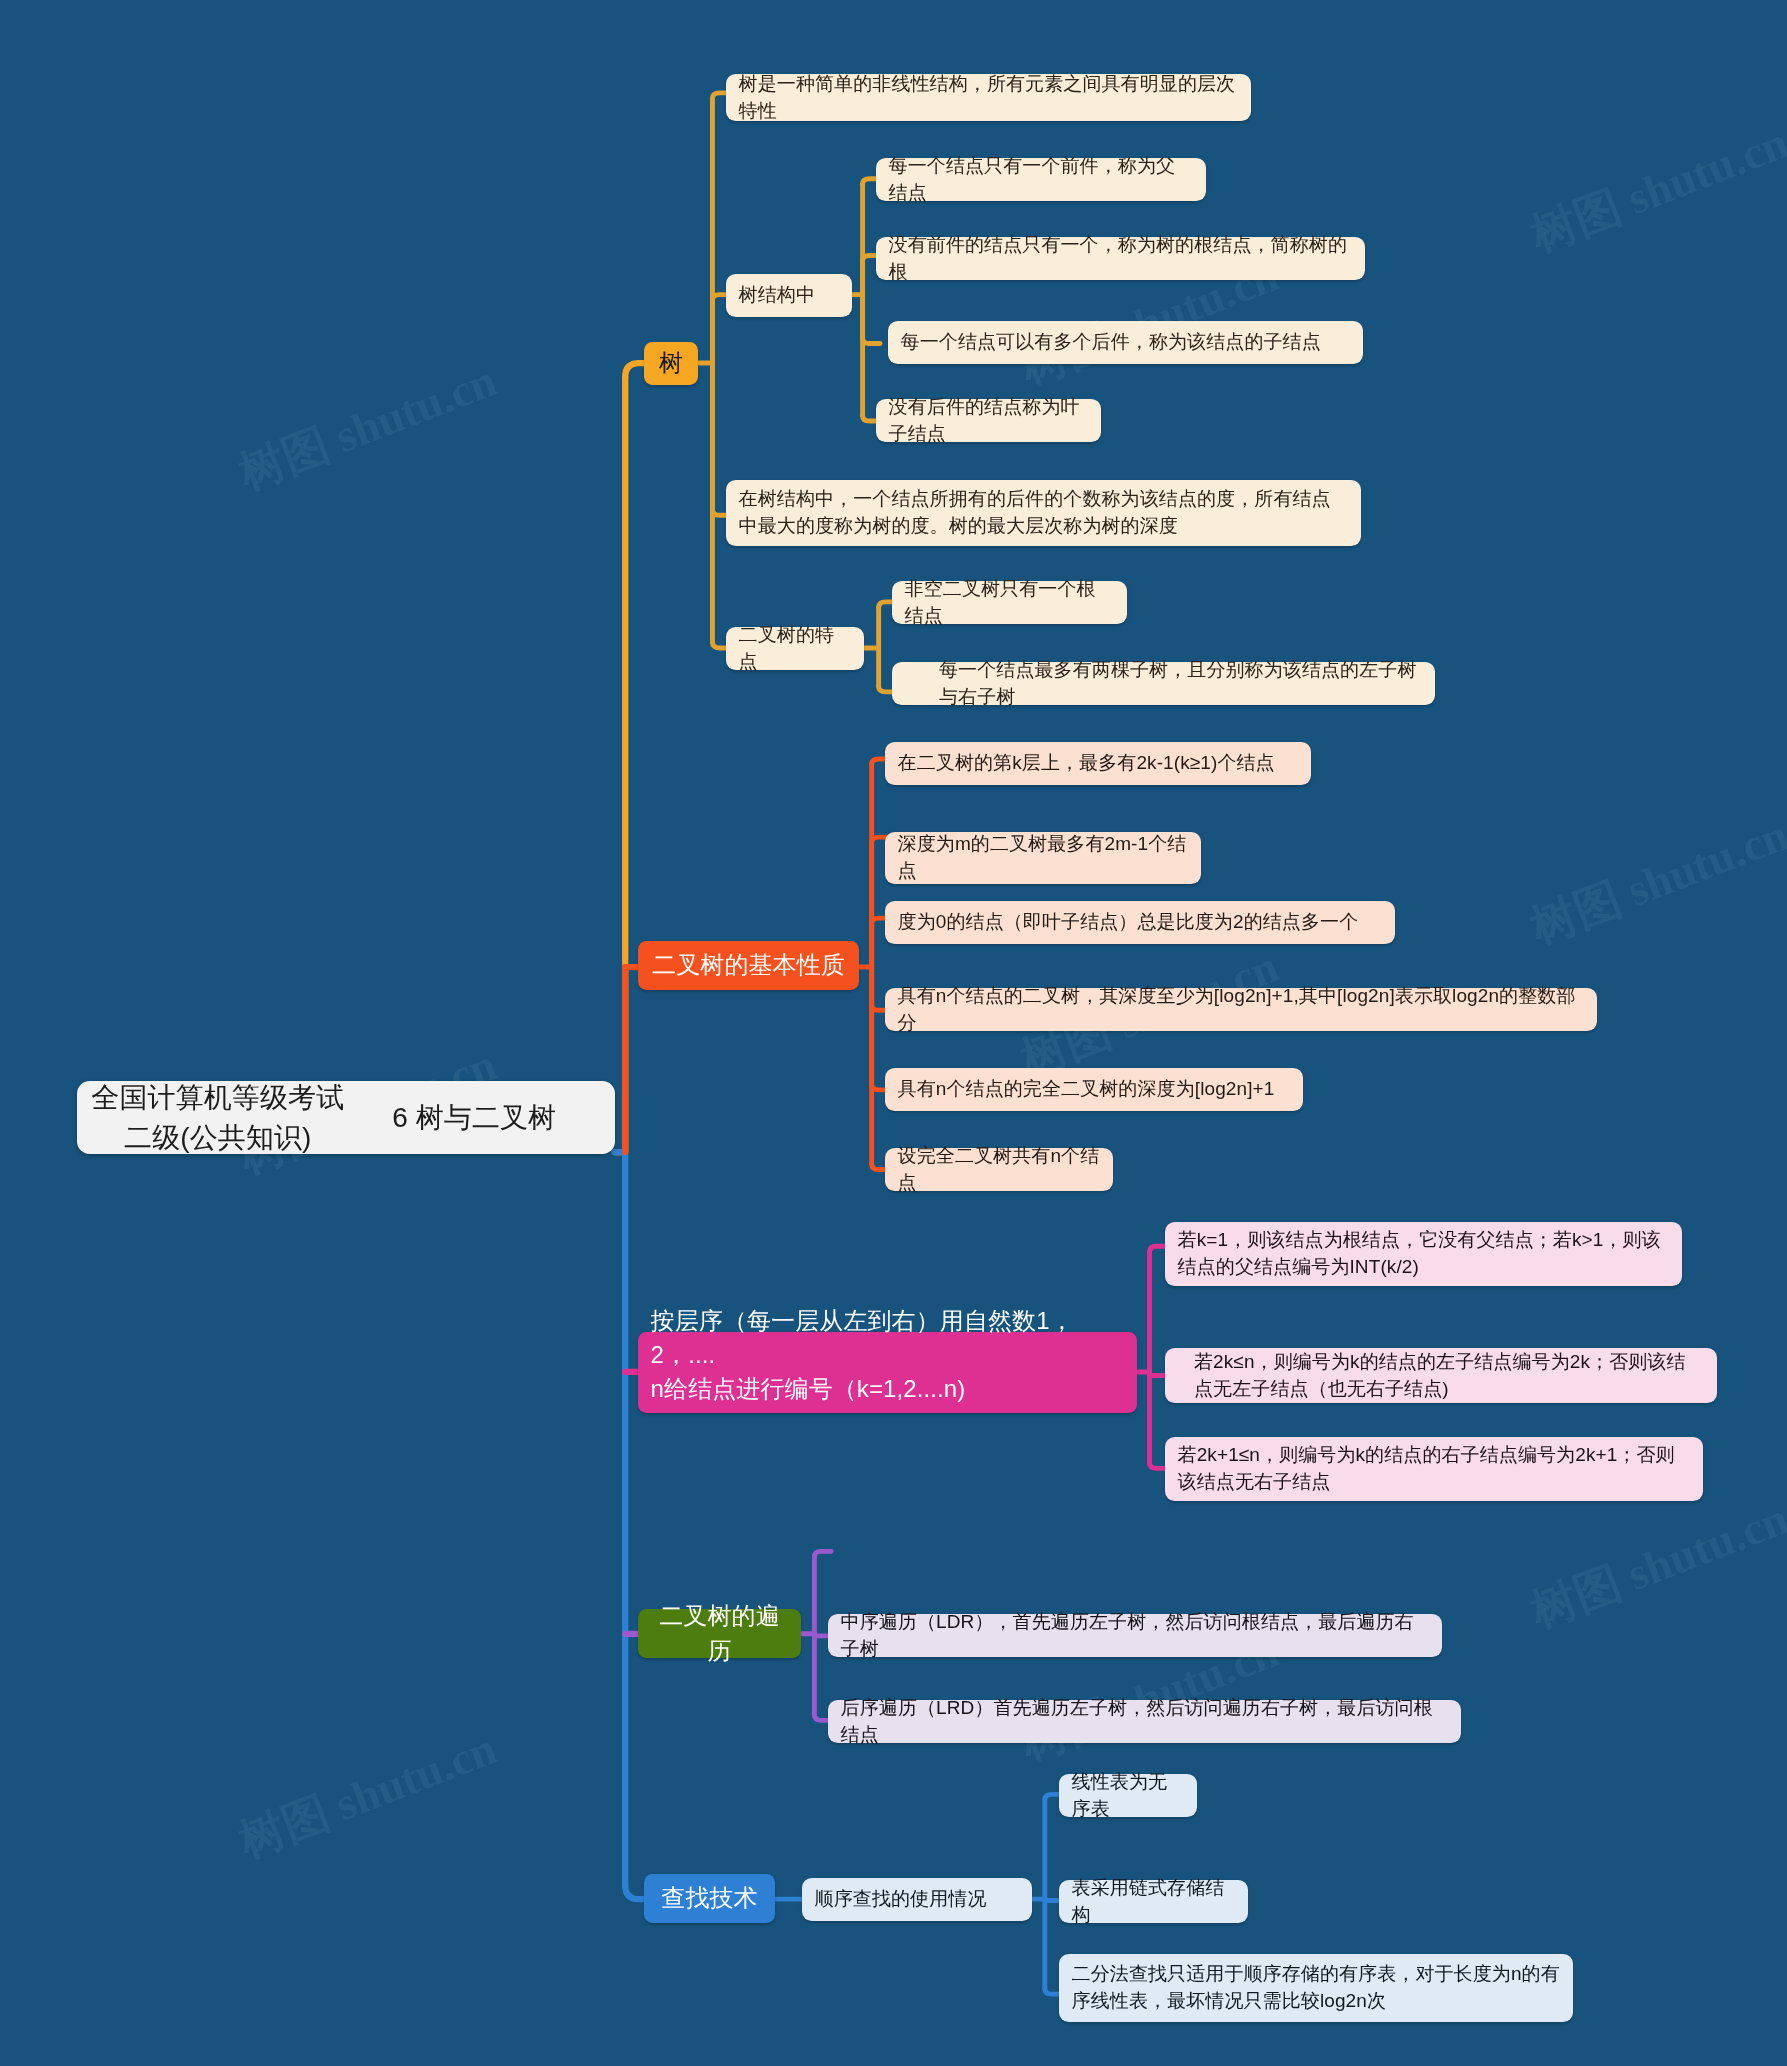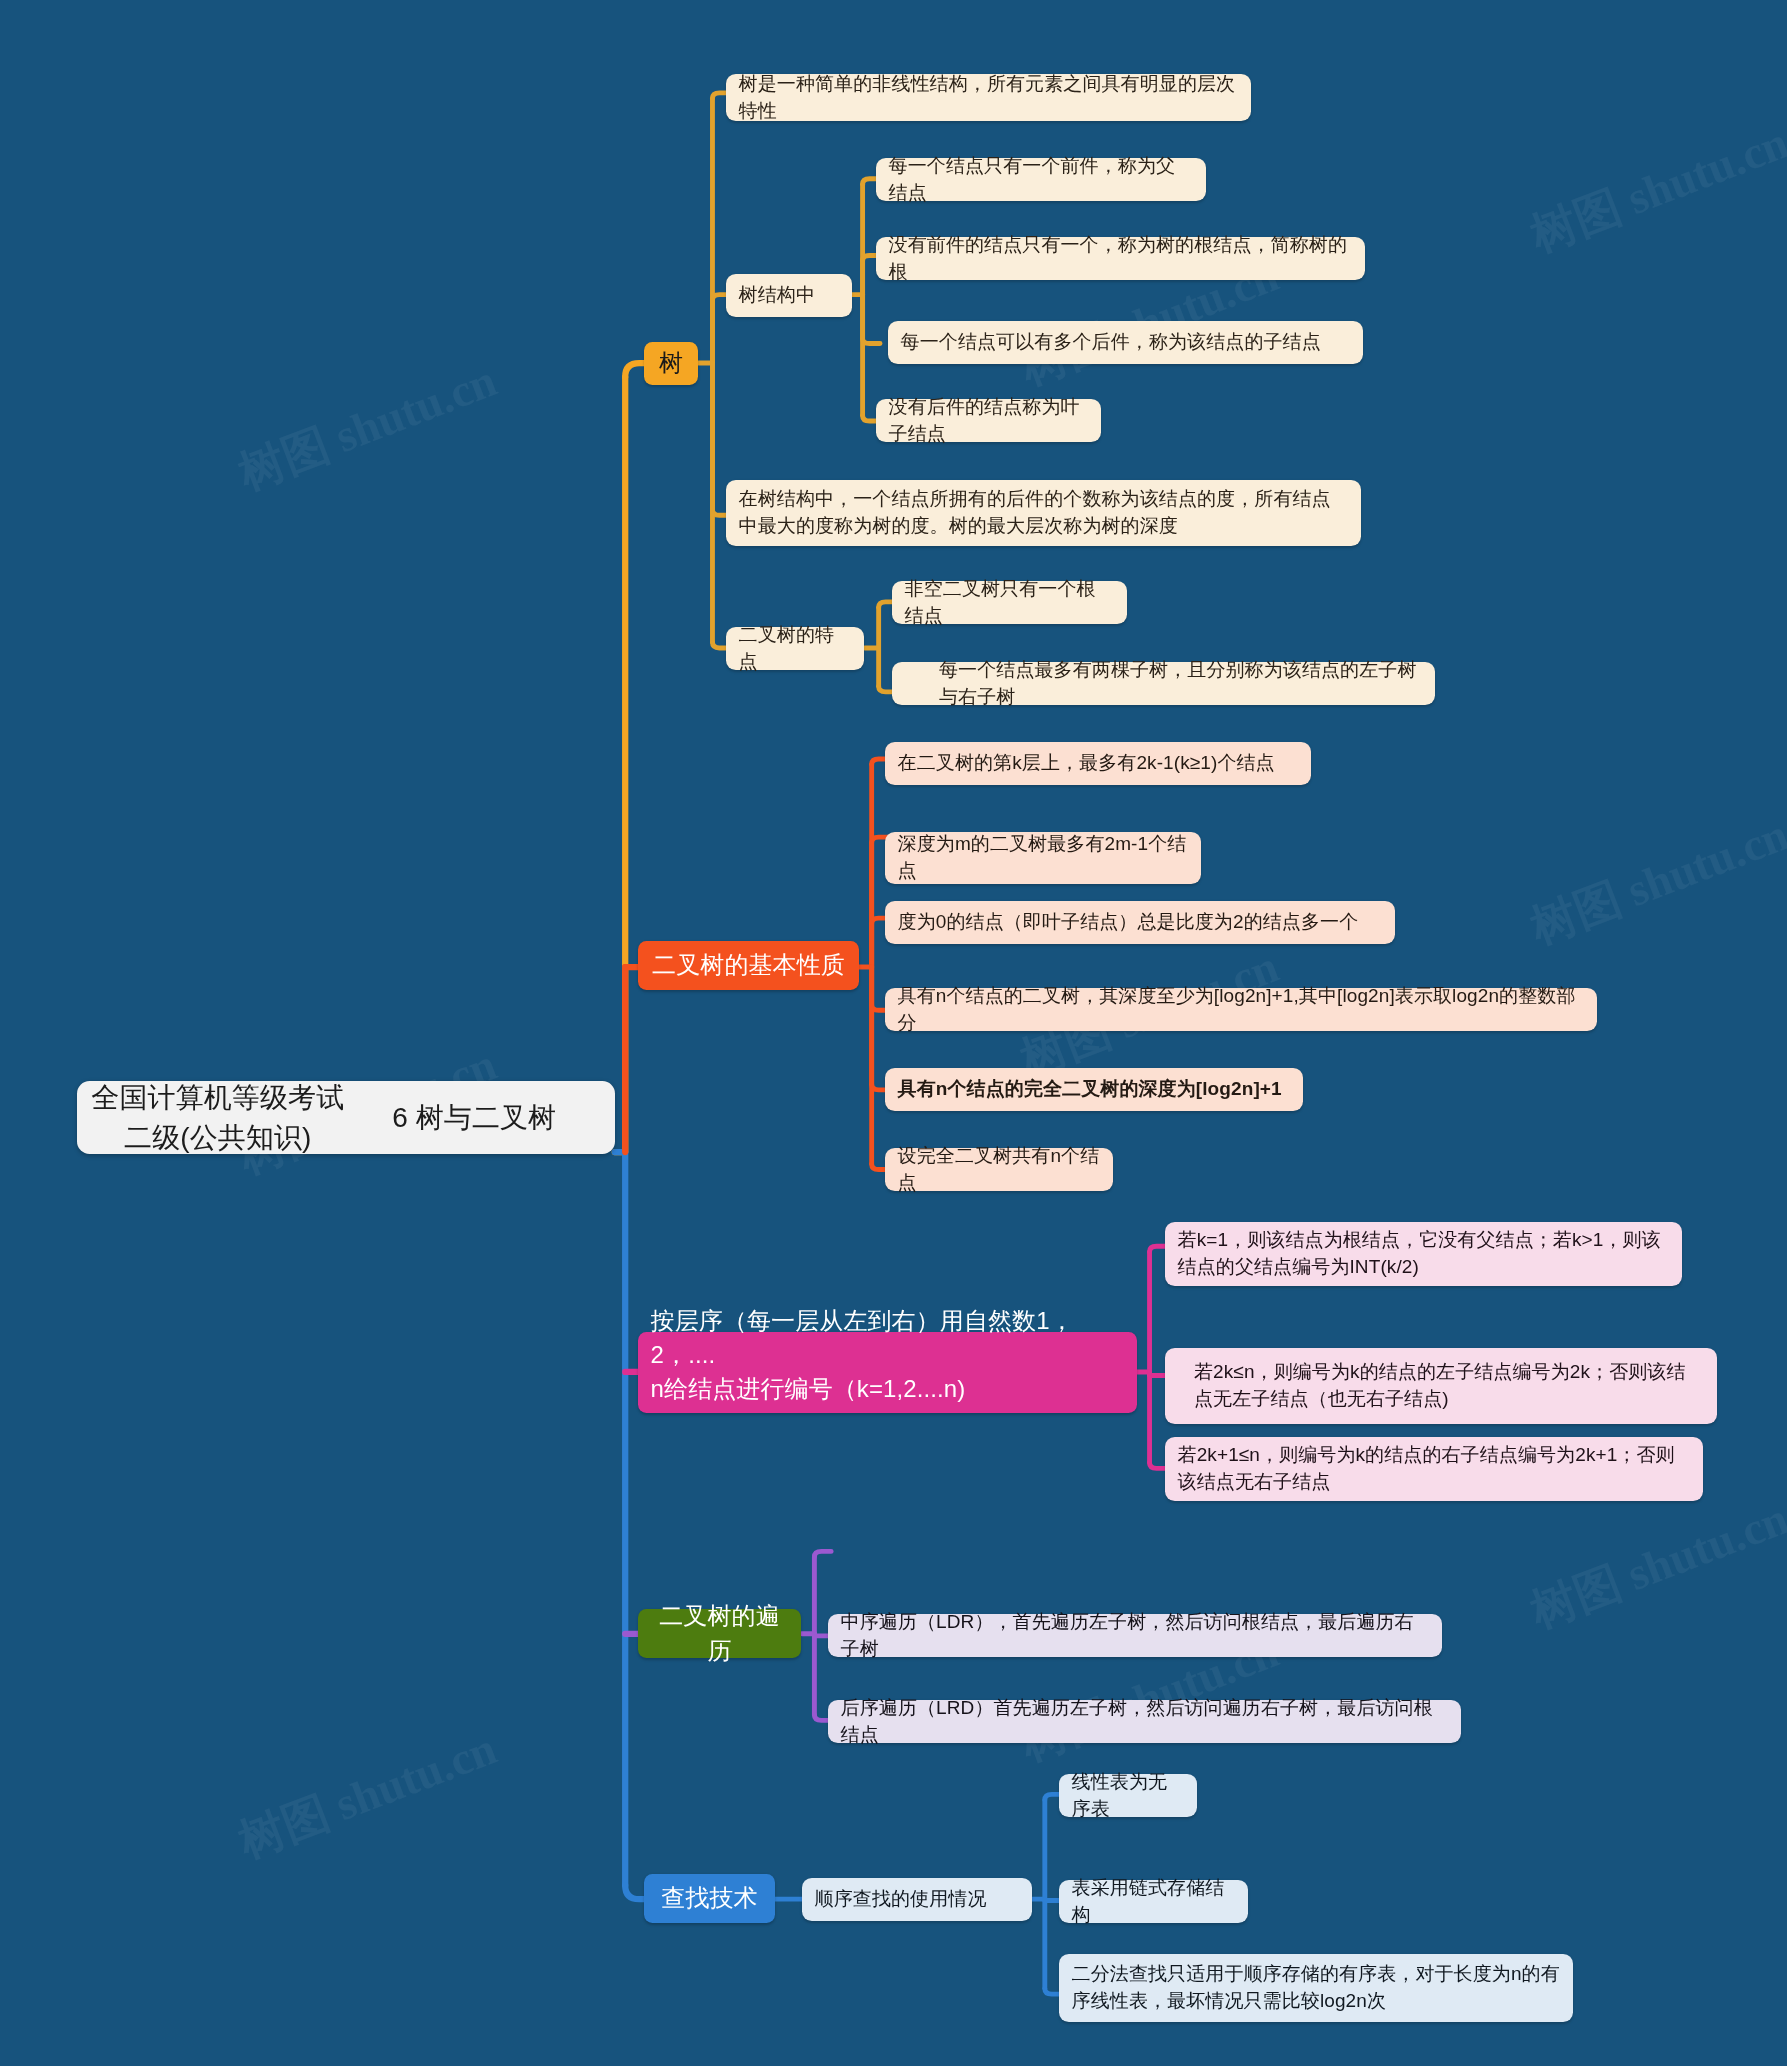--- a/index.html
+++ b/index.html
@@ -220,38 +220,38 @@
   </div>
   <div class="node l-peach" style="left:885px;top:832px;width:316px;height:52px;">
     <span>深度为m的二叉树最多有2m-1个结点</span>
   </div>
   <div class="node l-peach" style="left:885px;top:901px;width:510px;height:43px;">
     <span>度为0的结点（即叶子结点）总是比度为2的结点多一个</span>
   </div>
   <div class="node l-peach" style="left:885px;top:988px;width:712px;height:43px;">
     <span>具有n个结点的二叉树，其深度至少为[log2n]+1,其中[log2n]表示取log2n的整数部分</span>
   </div>
-  <div class="node l-peach" style="left:885px;top:1068px;width:418px;height:43px;font-weight:bold;">
+  <div class="node l-peach" style="left:885px;top:1068px;width:418px;height:43px;">
     <span>具有n个结点的完全二叉树的深度为[log2n]+1</span>
   </div>
   <div class="node l-peach" style="left:885px;top:1148px;width:228px;height:43px;">
     <span>设完全二叉树共有n个结点</span>
   </div>
 
   <div class="node t-num" style="left:638px;top:1332px;width:499px;height:81px;align-items:flex-end;">
     <span style="display:block;">
       <span style="display:block;">按层序（每一层从左到右）用自然数1，2，....</span>
       <span style="display:block;">n给结点进行编号（k=1,2....n)</span>
     </span>
   </div>
 
   <div class="node l-pink" style="left:1165px;top:1222px;width:517px;height:64px;">
     <span>若k=1，则该结点为根结点，它没有父结点；若k&gt;1，则该结点的父结点编号为INT(k/2)</span>
   </div>
-  <div class="node l-pink" style="left:1165px;top:1348px;width:552px;height:76px;padding-left:29px;">
+  <div class="node l-pink" style="left:1165px;top:1348px;width:552px;height:55px;padding-left:29px;">
     <span>若2k≤n，则编号为k的结点的左子结点编号为2k；否则该结点无左子结点（也无右子结点)</span>
   </div>
   <div class="node l-pink" style="left:1165px;top:1437px;width:538px;height:64px;">
     <span>若2k+1≤n，则编号为k的结点的右子结点编号为2k+1；否则该结点无右子结点</span>
   </div>
 
   <div class="node t-trav" style="left:638px;top:1609px;width:163px;height:49px;justify-content:center;">
     <span style="text-align:center;">二叉树的遍历</span>
   </div>
 

